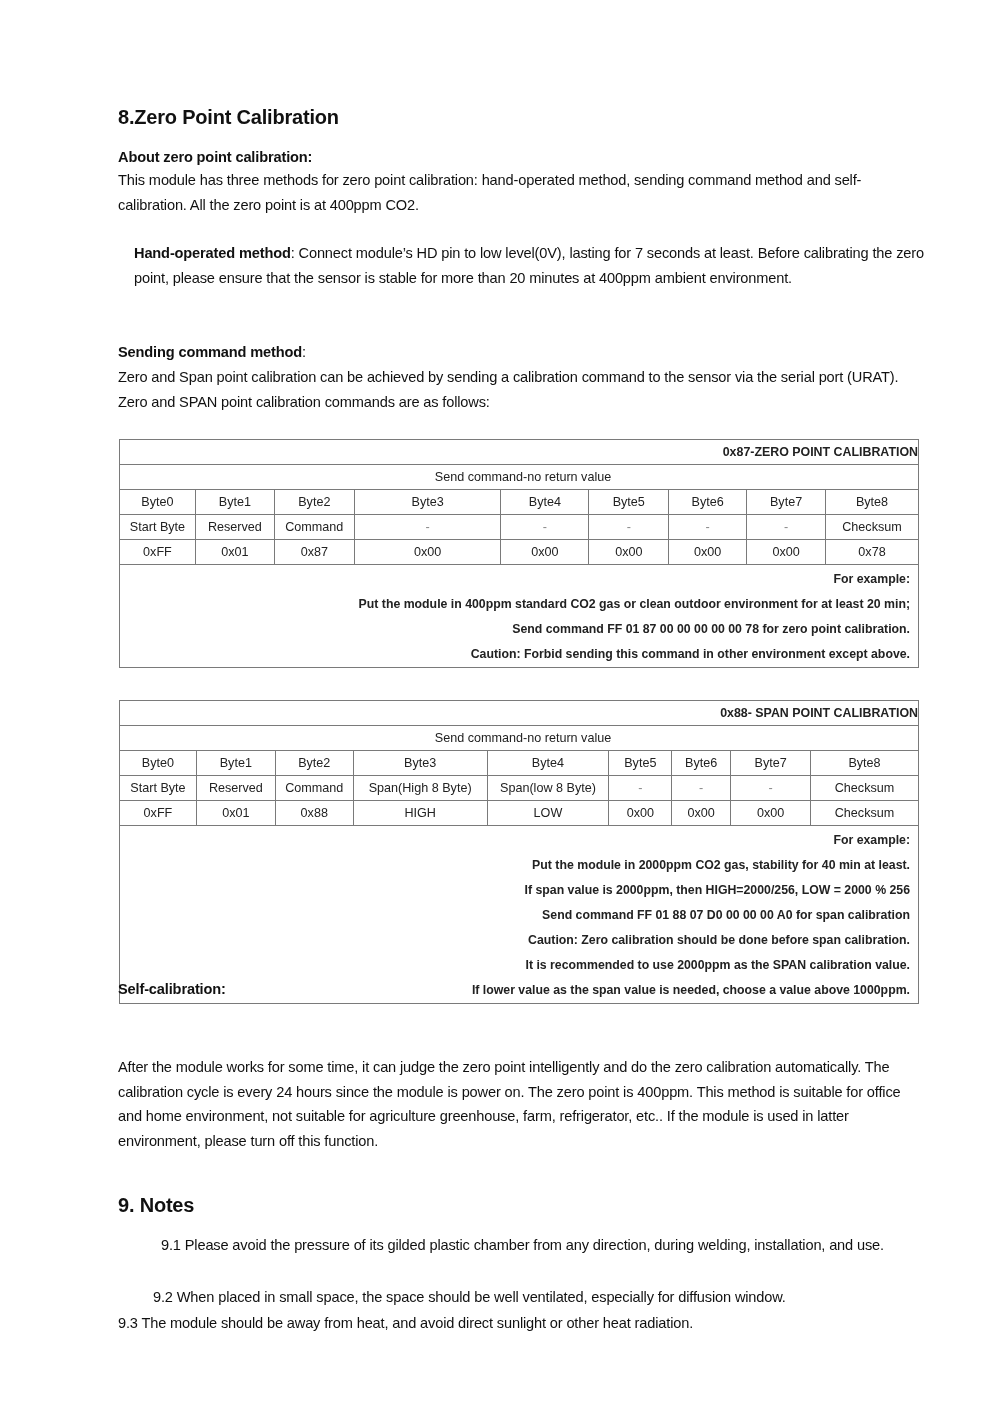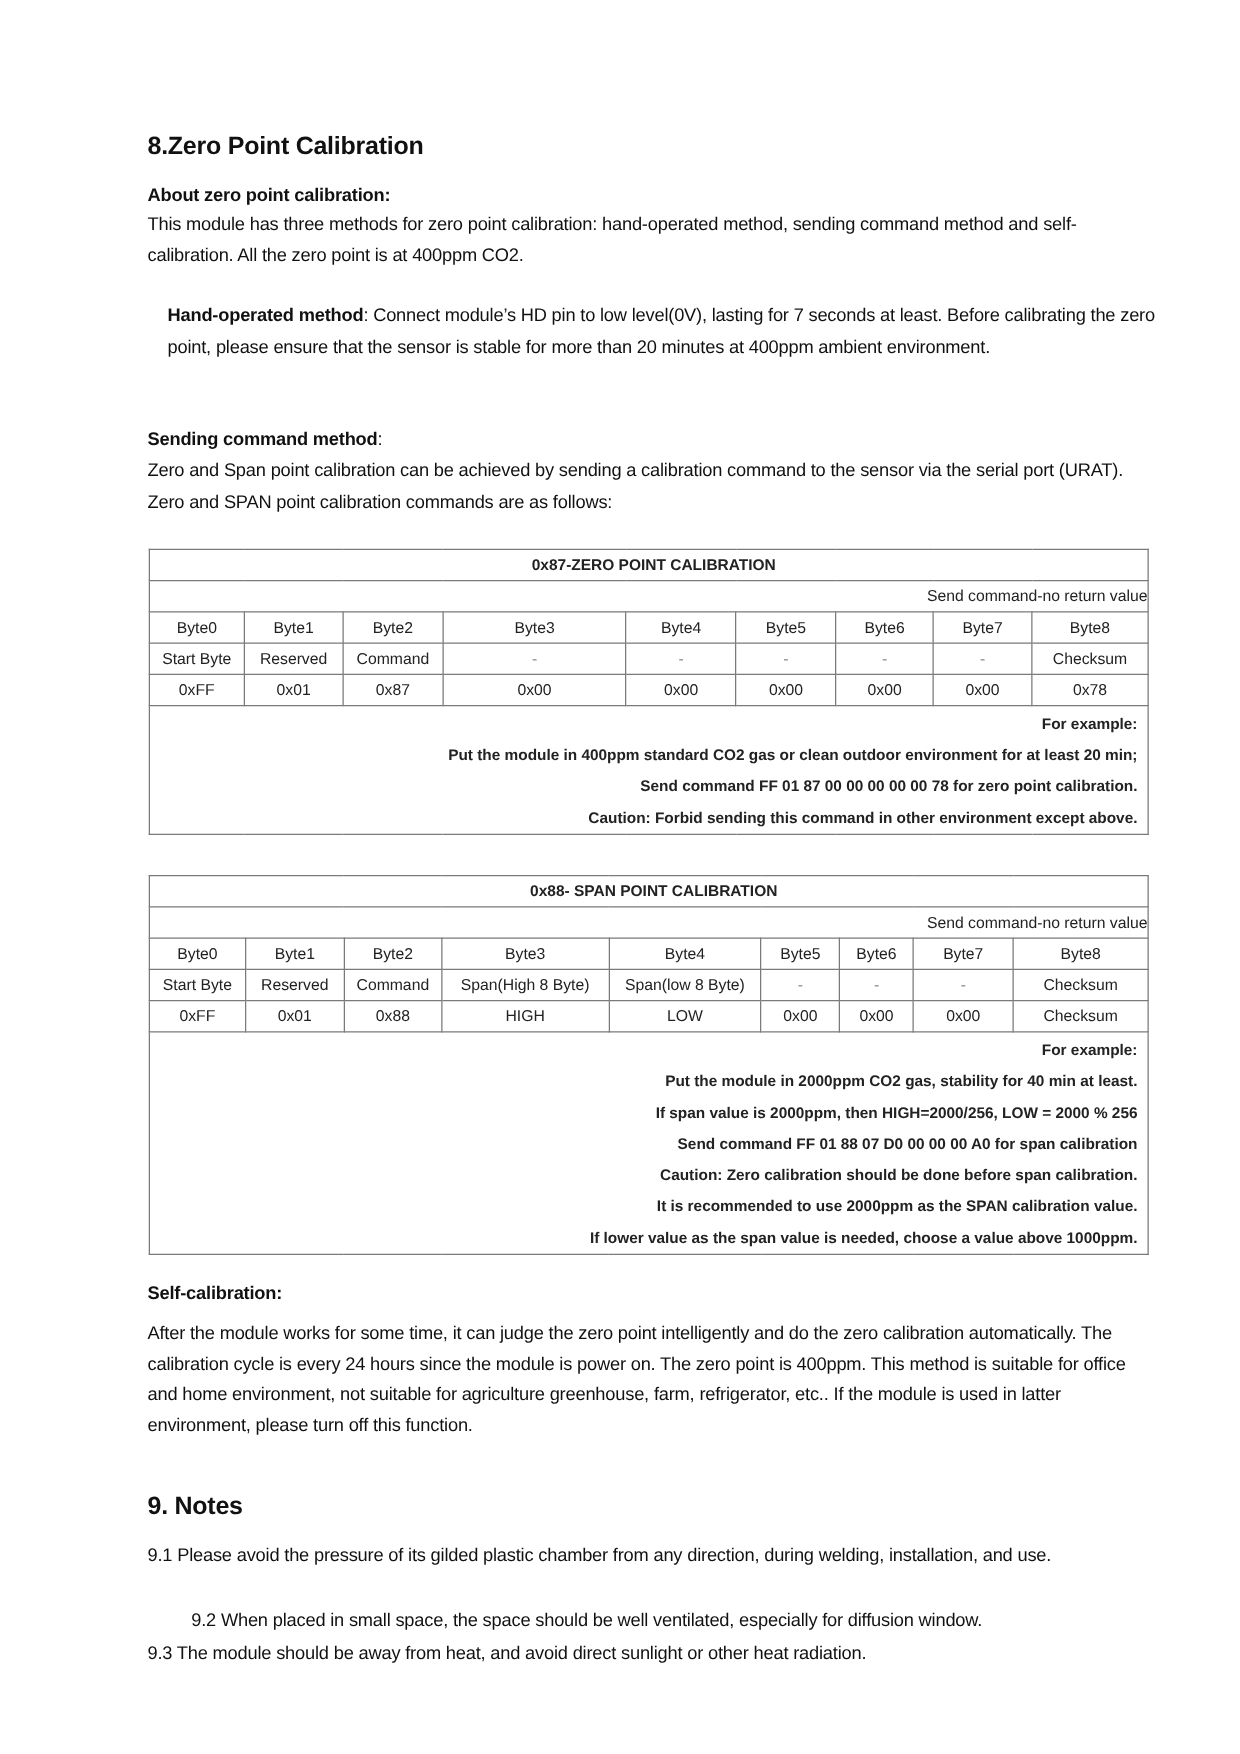--- a/index.html
+++ b/index.html
@@ -8,22 +8,22 @@
     font-family: "Liberation Sans", sans-serif; color: #111;
   }
   .h1 { position: absolute; left: 118px; font-size: 20px; font-weight: bold; letter-spacing: -0.2px; margin: 0; }
   .p { position: absolute; left: 118px; width: 800px; font-size: 14.6px; line-height: 24.5px; margin: 0; letter-spacing: -0.15px; }
   .b { font-weight: bold; }
   table.cmd {
     position: absolute; left: 119px; width: 800px; border-collapse: collapse;
     font-size: 12.6px; color: #222;
   }
   table.cmd td { border: 1px solid #7a7a7a; text-align: center; height: 24px; padding: 0; }
-  table.cmd td.title { text-align: center; padding-left: 8px; font-weight: bold; font-size: 12.4px; }
-  table.cmd td.sub { text-align: right; padding-left: 8px; font-size: 12.6px; }
+  table.cmd td.title { text-align: right; padding-left: 8px; font-weight: bold; font-size: 12.4px; }
+  table.cmd td.sub { text-align: center; padding-left: 8px; font-size: 12.6px; }
   table.cmd td.examples { text-align: left; padding: 2px 8px 0 8px; font-weight: bold; font-size: 12.3px; height: auto; }
   table.cmd td.examples div { height: 25px; line-height: 25px; text-align: right; }
   table.cmd td.dash { color: #888; }
 </style>
 </head>
 <body>
 
 <h1 class="h1" style="top:106px;">8.Zero Point Calibration</h1>
 
 <p class="p b" style="top:145px;">About zero point calibration:</p>
@@ -156,19 +156,19 @@
       <div>If span value is 2000ppm, then HIGH=2000/256, LOW = 2000 % 256</div>
       <div>Send command FF 01 88 07 D0 00 00 00 A0 for span calibration</div>
       <div>Caution: Zero calibration should be done before span calibration.</div>
       <div>It is recommended to use 2000ppm as the SPAN calibration value.</div>
       <div>If lower value as the span value is needed, choose a value above 1000ppm.</div>
     </td>
   </tr>
 </tbody>
   </table>
 
-<p class="p b" style="top:1023px;">Self-calibration:</p>
+<p class="p b" style="top:977px;">Self-calibration:</p>
 <p class="p" style="top:1055px;">After the module works for some time, it can judge the zero point intelligently and do the zero calibration automatically. The calibration cycle is every 24 hours since the module is power on. The zero point is 400ppm. This method is suitable for office and home environment, not suitable for agriculture greenhouse, farm, refrigerator, etc.. If the module is used in latter environment, please turn off this function.</p>
 
 <h1 class="h1" style="top:1194px;">9. Notes</h1>
-<p class="p" style="top:1233px;">9.1 Please avoid the pressure of its gilded plastic chamber from any direction, during welding, installation, and use.</p>
+<p class="p" style="top:1233px;margin-left:43px;">9.1 Please avoid the pressure of its gilded plastic chamber from any direction, during welding, installation, and use.</p>
 <p class="p" style="top:1285px;margin-left:35px;">9.2 When placed in small space, the space should be well ventilated, especially for diffusion window.</p>
 <p class="p" style="top:1311px;">9.3 The module should be away from heat, and avoid direct sunlight or other heat radiation.</p>
 
 </body></html>

